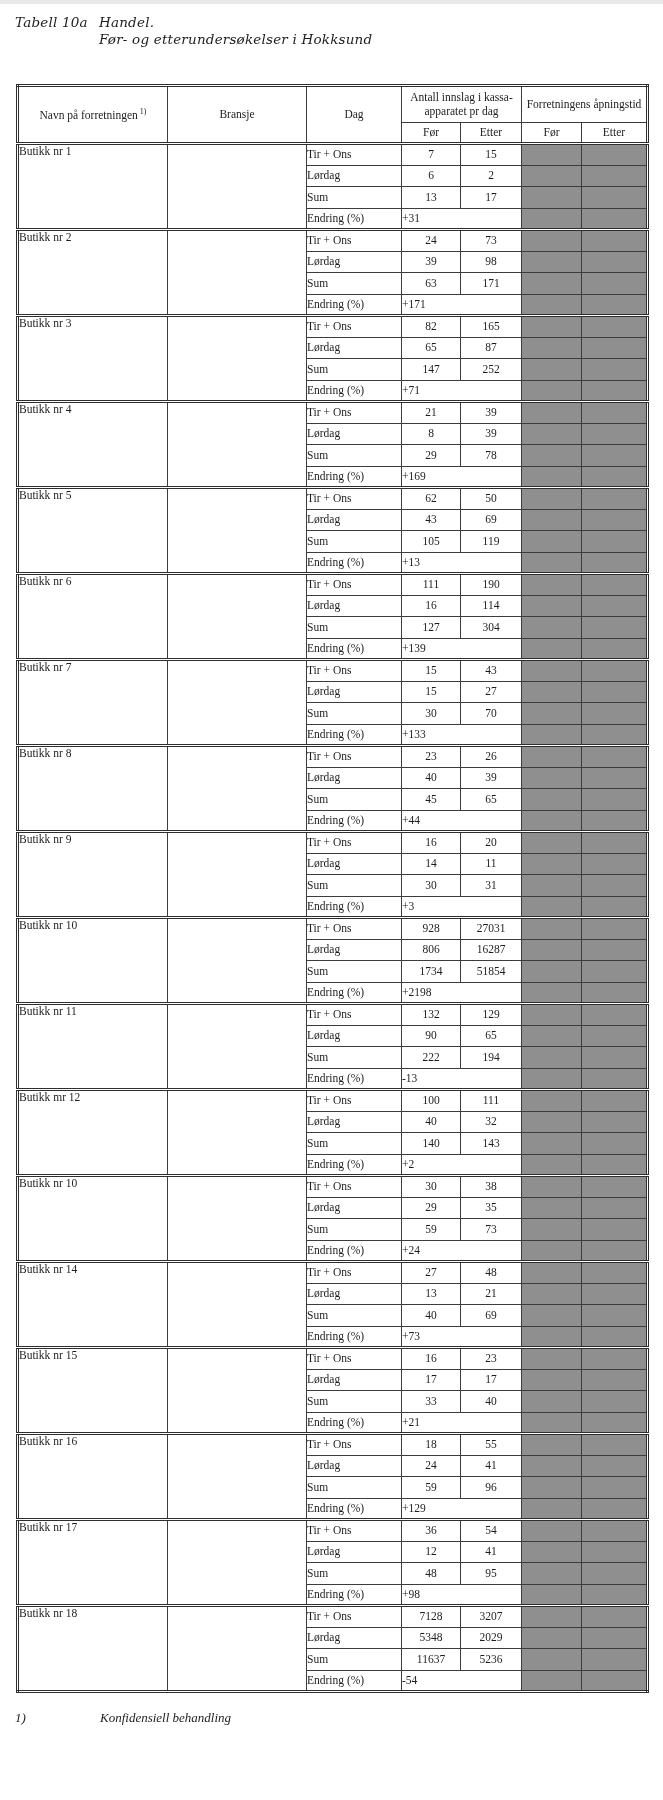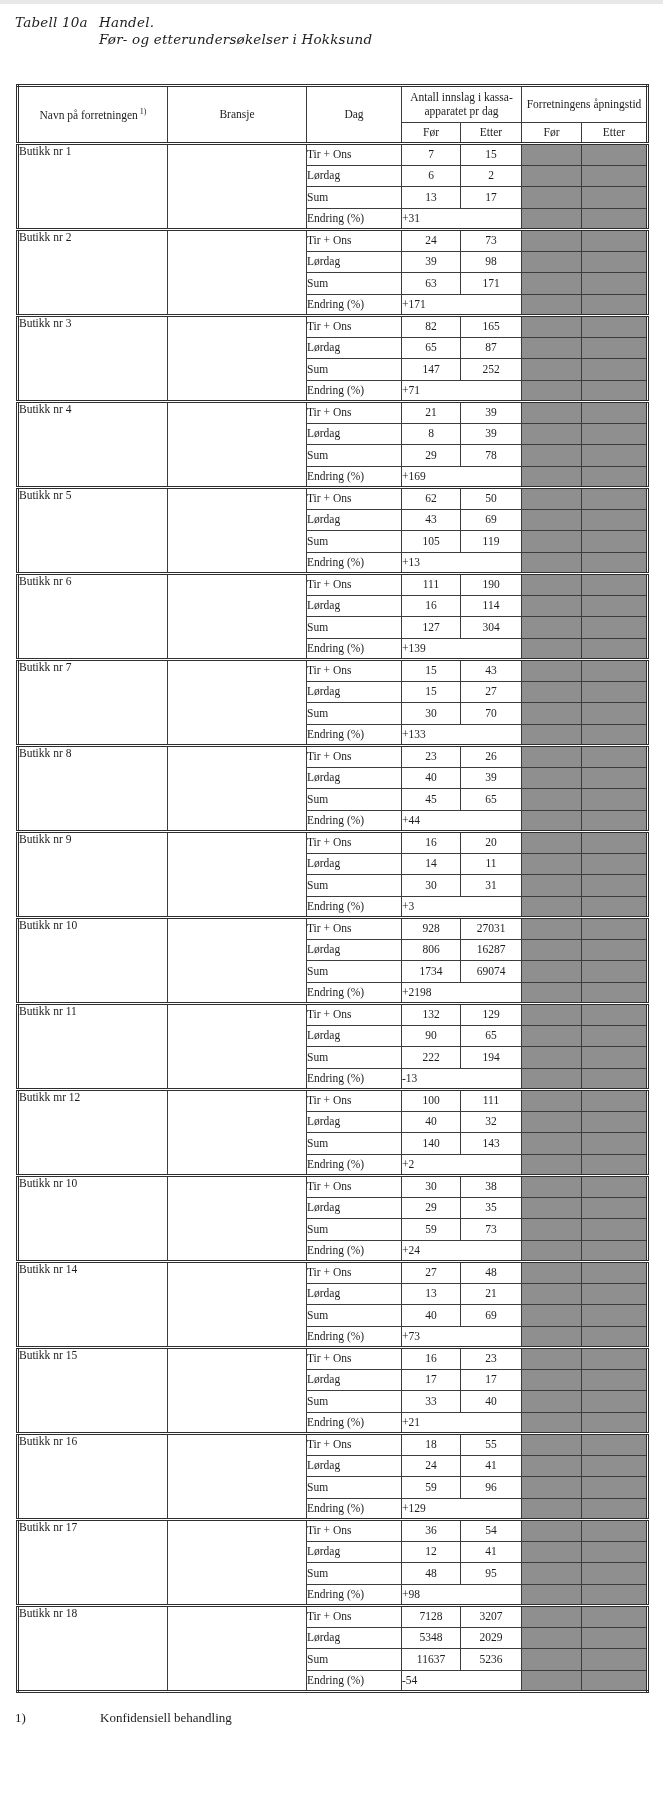--- a/index.html
+++ b/index.html
@@ -60,20 +60,21 @@
   td.conf-cell {
     background:#8f8f8f;
     border-top:1px dotted #161616;
     border-bottom:1px dotted #161616;
   }
 
   
   .footnote {
     position:absolute; left:15px; top:1706px;
     font-size:13px;
+    font-style:italic;
   }
   .footnote .marker { display:inline-block; width:85px; }
 </style>
 </head>
 <body>
 
 <div class="page">
 
   <div class="title-block">
     <div class="title-label">Tabell 10a</div>
@@ -396,21 +397,21 @@
     <tr>
       <td class="day-cell">Lørdag</td>
       <td class="num-cell">806</td>
       <td class="num-cell">16287</td>
       <td class="conf-cell"></td>
       <td class="conf-cell"></td>
     </tr>
     <tr>
       <td class="day-cell">Sum</td>
       <td class="num-cell">1734</td>
-      <td class="num-cell">69074</td>
+      <td class="num-cell">51854</td>
       <td class="conf-cell"></td>
       <td class="conf-cell"></td>
     </tr>
     <tr>
       <td class="day-cell">Endring (%)</td>
       <td class="change-cell" colspan="2">+2198</td>
       <td class="conf-cell"></td>
       <td class="conf-cell"></td>
     </tr>
 

